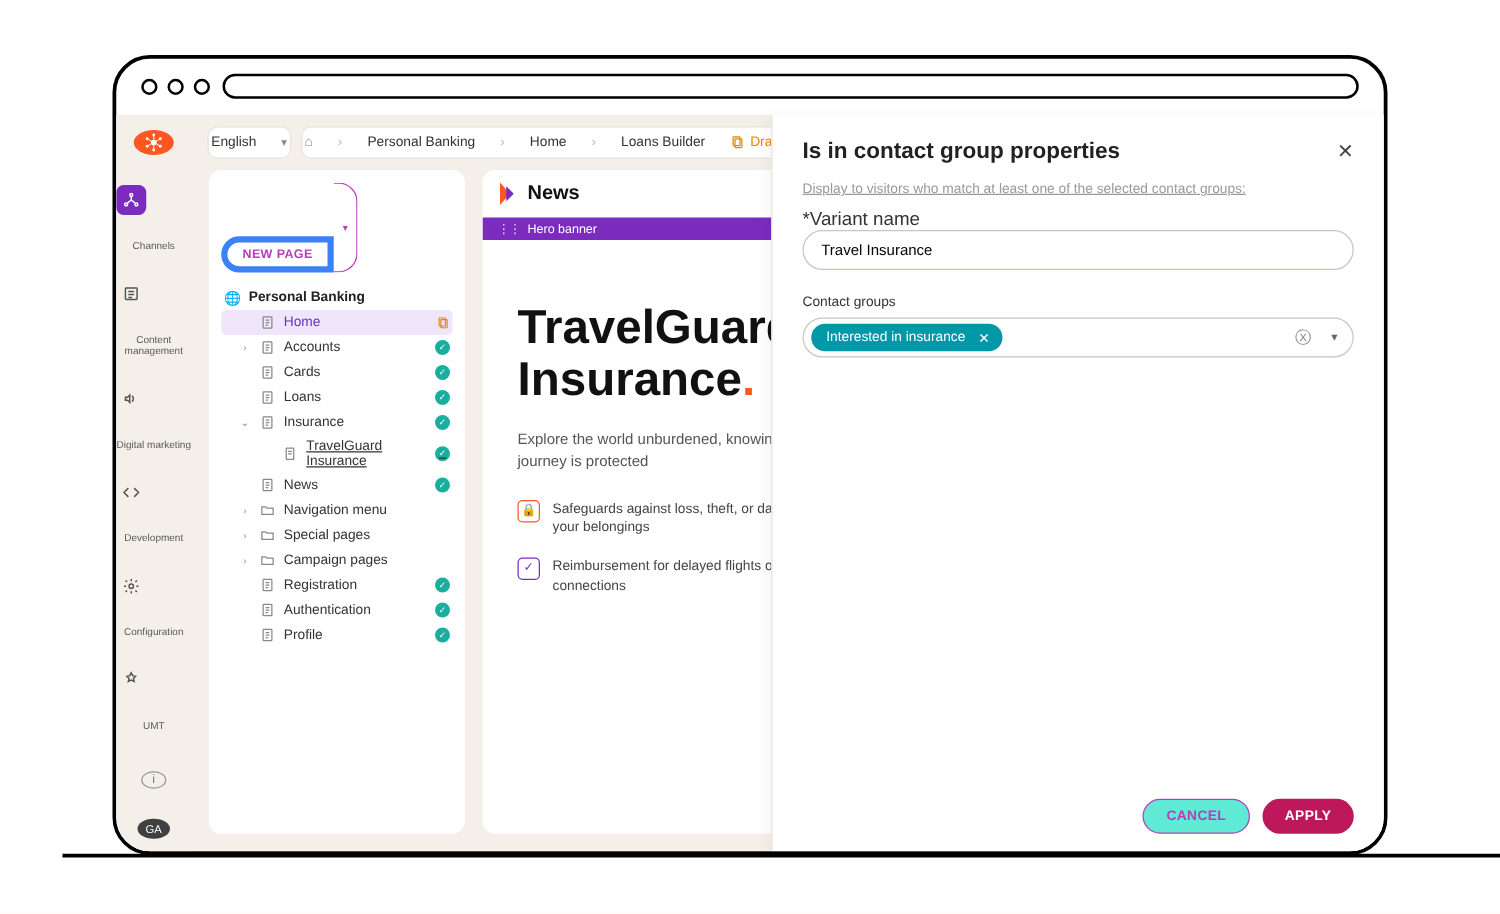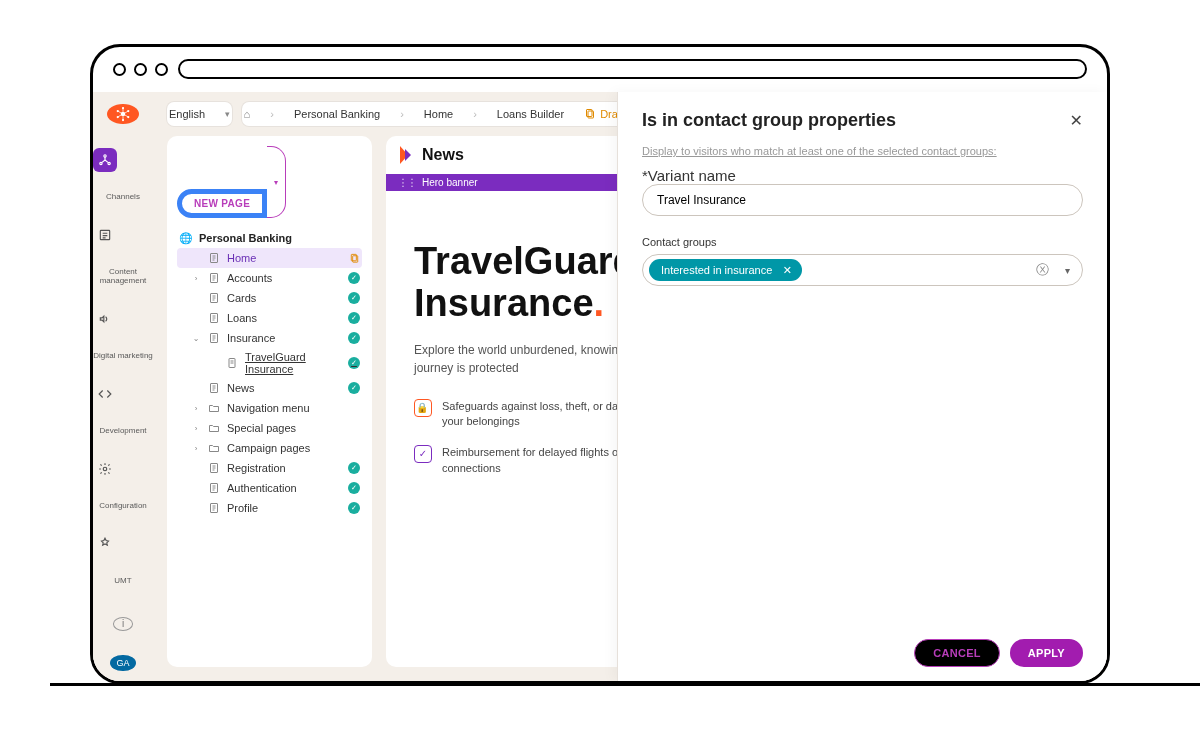--- a/index.html
+++ b/index.html
@@ -20,21 +20,21 @@
 .app { position:absolute; top:45px; left:0; right:0; bottom:0; background:#f4efe9; display:flex; }
 
 
 .rail { width:60px; background:#f4efe9; display:flex; flex-direction:column; align-items:center; padding-top:12px; gap:14px; font-size:8px; color:#5a5a5a; text-align:center; }
 .rail .logo { width:32px; height:32px; border-radius:50%; background:#ff5722; display:flex; align-items:center; justify-content:center; color:#fff; margin-bottom:6px;}
 .rail .logo svg { width:18px; height:18px; }
 .rail .item { display:flex; flex-direction:column; gap:20px; width:100%; padding:4px 0; cursor:pointer;}
 .rail .item .ricon { width:24px; height:24px; border-radius:6px; display:flex; align-items:center; justify-content:center; color:#555;}
 .rail .item.active .ricon { background:#7b2cbf; color:#fff; }
 .rail .spacer { flex:1; }
-.rail .avatar { width:26px; height:26px; border-radius:50%; background:#0369a1; color:#fff; font-size:9px; display:flex; align-items:center; justify-content:center; margin-bottom:10px;}
+.rail .avatar { width:26px; height:26px; border-radius:50%; background:#404040; color:#fff; font-size:9px; display:flex; align-items:center; justify-content:center; margin-bottom:10px;}
 .rail .info { width:20px; height:20px; border:1px solid #999; border-radius:50%; display:flex; align-items:center; justify-content:center; font-size:10px; color:#777; margin-bottom:10px;}
 
 
 .main { flex:1; display:flex; flex-direction:column; }
 
 
 .toprow { padding:10px 14px; display:flex; gap:10px; }
 .pill { background:#fff; border-radius:7px; padding:6px 2px; display:flex; align-items:center; gap:20px; font-size:11px; color:#333; box-shadow:0 0 0 1px rgba(0,0,0,0.05);}
 .pill .sep { color:#bbb; }
 .pill .draft { color:#e08a00; display:flex; align-items:center; gap:4px;}
@@ -92,22 +92,22 @@
 .side .formlabel { font-size:15px; color:#333; margin-top:10px; }
 .side input.text { width:100%; border:1px solid #ccc5bd; border-radius:18px; padding:8px 14px; font-size:12px; margin-top:0; outline:none;}
 .side .seclabel { font-size:11px; color:#333; margin-top:20px;}
 .chipbar { border:1px solid #ccc5bd; border-radius:18px; padding:4px 6px; margin-top:6px; display:flex; align-items:center; gap:6px;}
 .chip { background:#0097a7; color:#fff; border-radius:14px; padding:4px 8px 4px 12px; font-size:11px; display:flex; align-items:center; gap:8px;}
 .chip .x { display:flex; align-items:center; justify-content:center; width:14px; height:14px; font-size:11px; cursor:pointer;}
 .chipbar .clr { margin-left:auto; color:#888; font-size:13px; cursor:pointer; padding:0 4px;}
 .chipbar .dd { color:#666; font-size:10px; cursor:pointer; padding:0 6px;}
 .side .actions { margin-top:auto; display:flex; justify-content:flex-end; gap:10px; padding-top:10px;}
 .btn { border-radius:18px; padding:7px 18px; font-size:11px; font-weight:700; letter-spacing:.3px; cursor:pointer; border:none;}
-.btn.cancel { background:#000000; border:1px solid #b83dba; color:#b83dba;}
-.btn.apply { background:#a21caf; color:#fff;}
+.btn.cancel { background:#5eead4; border:1px solid #b83dba; color:#b83dba;}
+.btn.apply { background:#be185d; color:#fff;}
 
 svg { display:block; }
 </style>
 </head>
 <body>
 
 <div class="laptop">
   <div class="screen">
 
     <div class="chrome">

